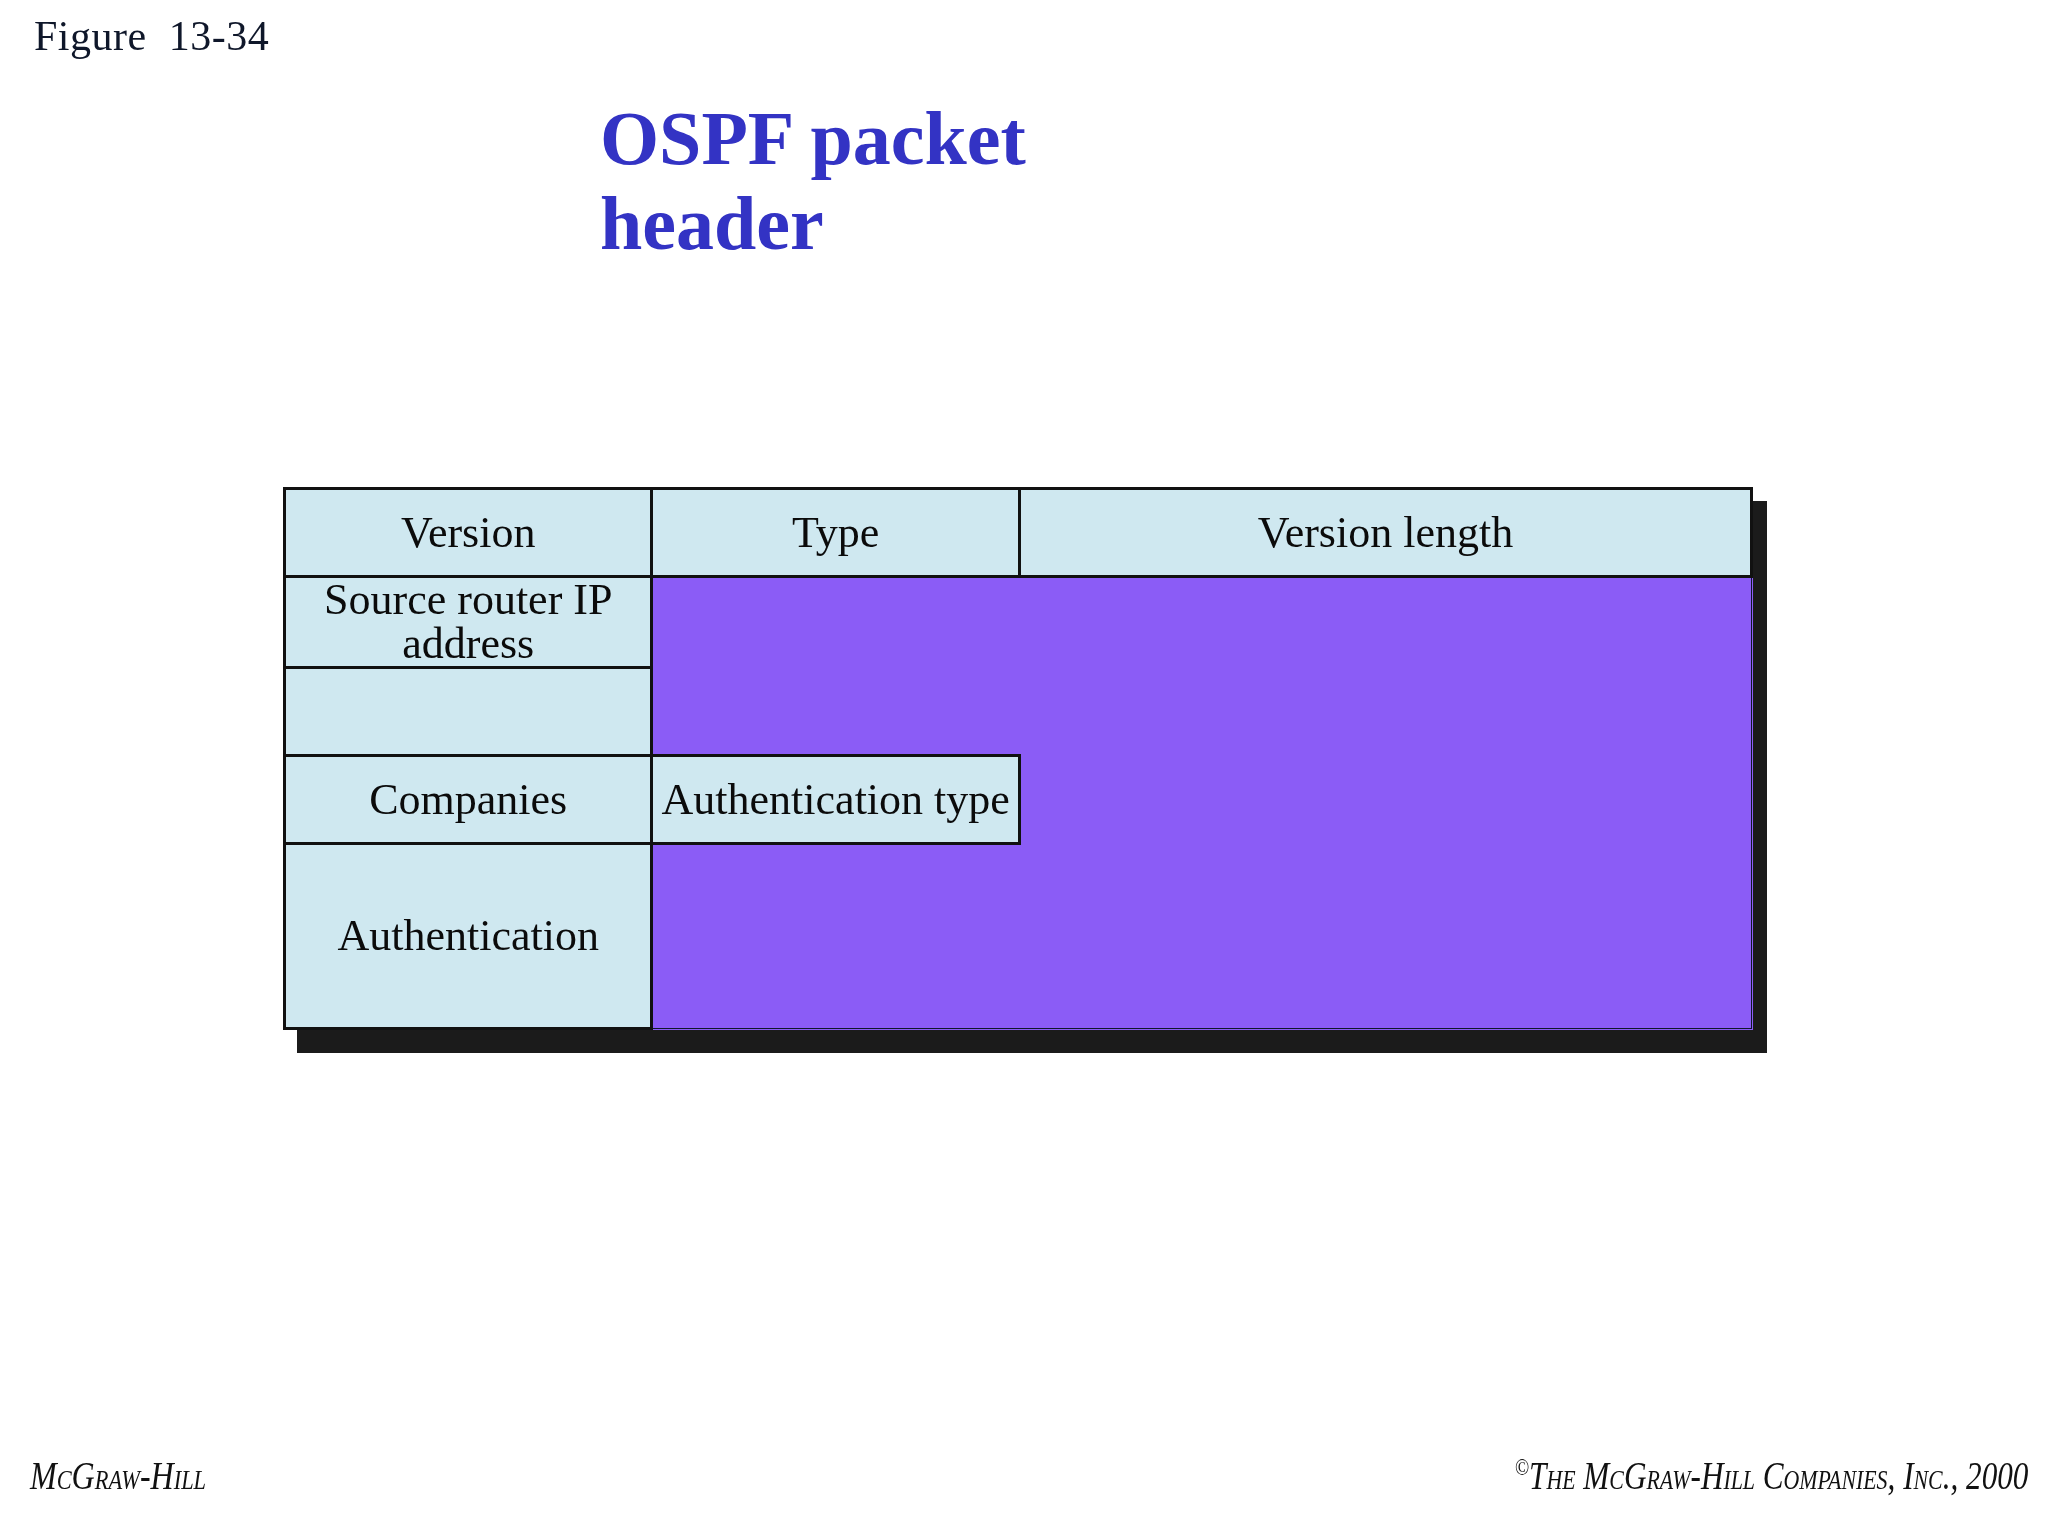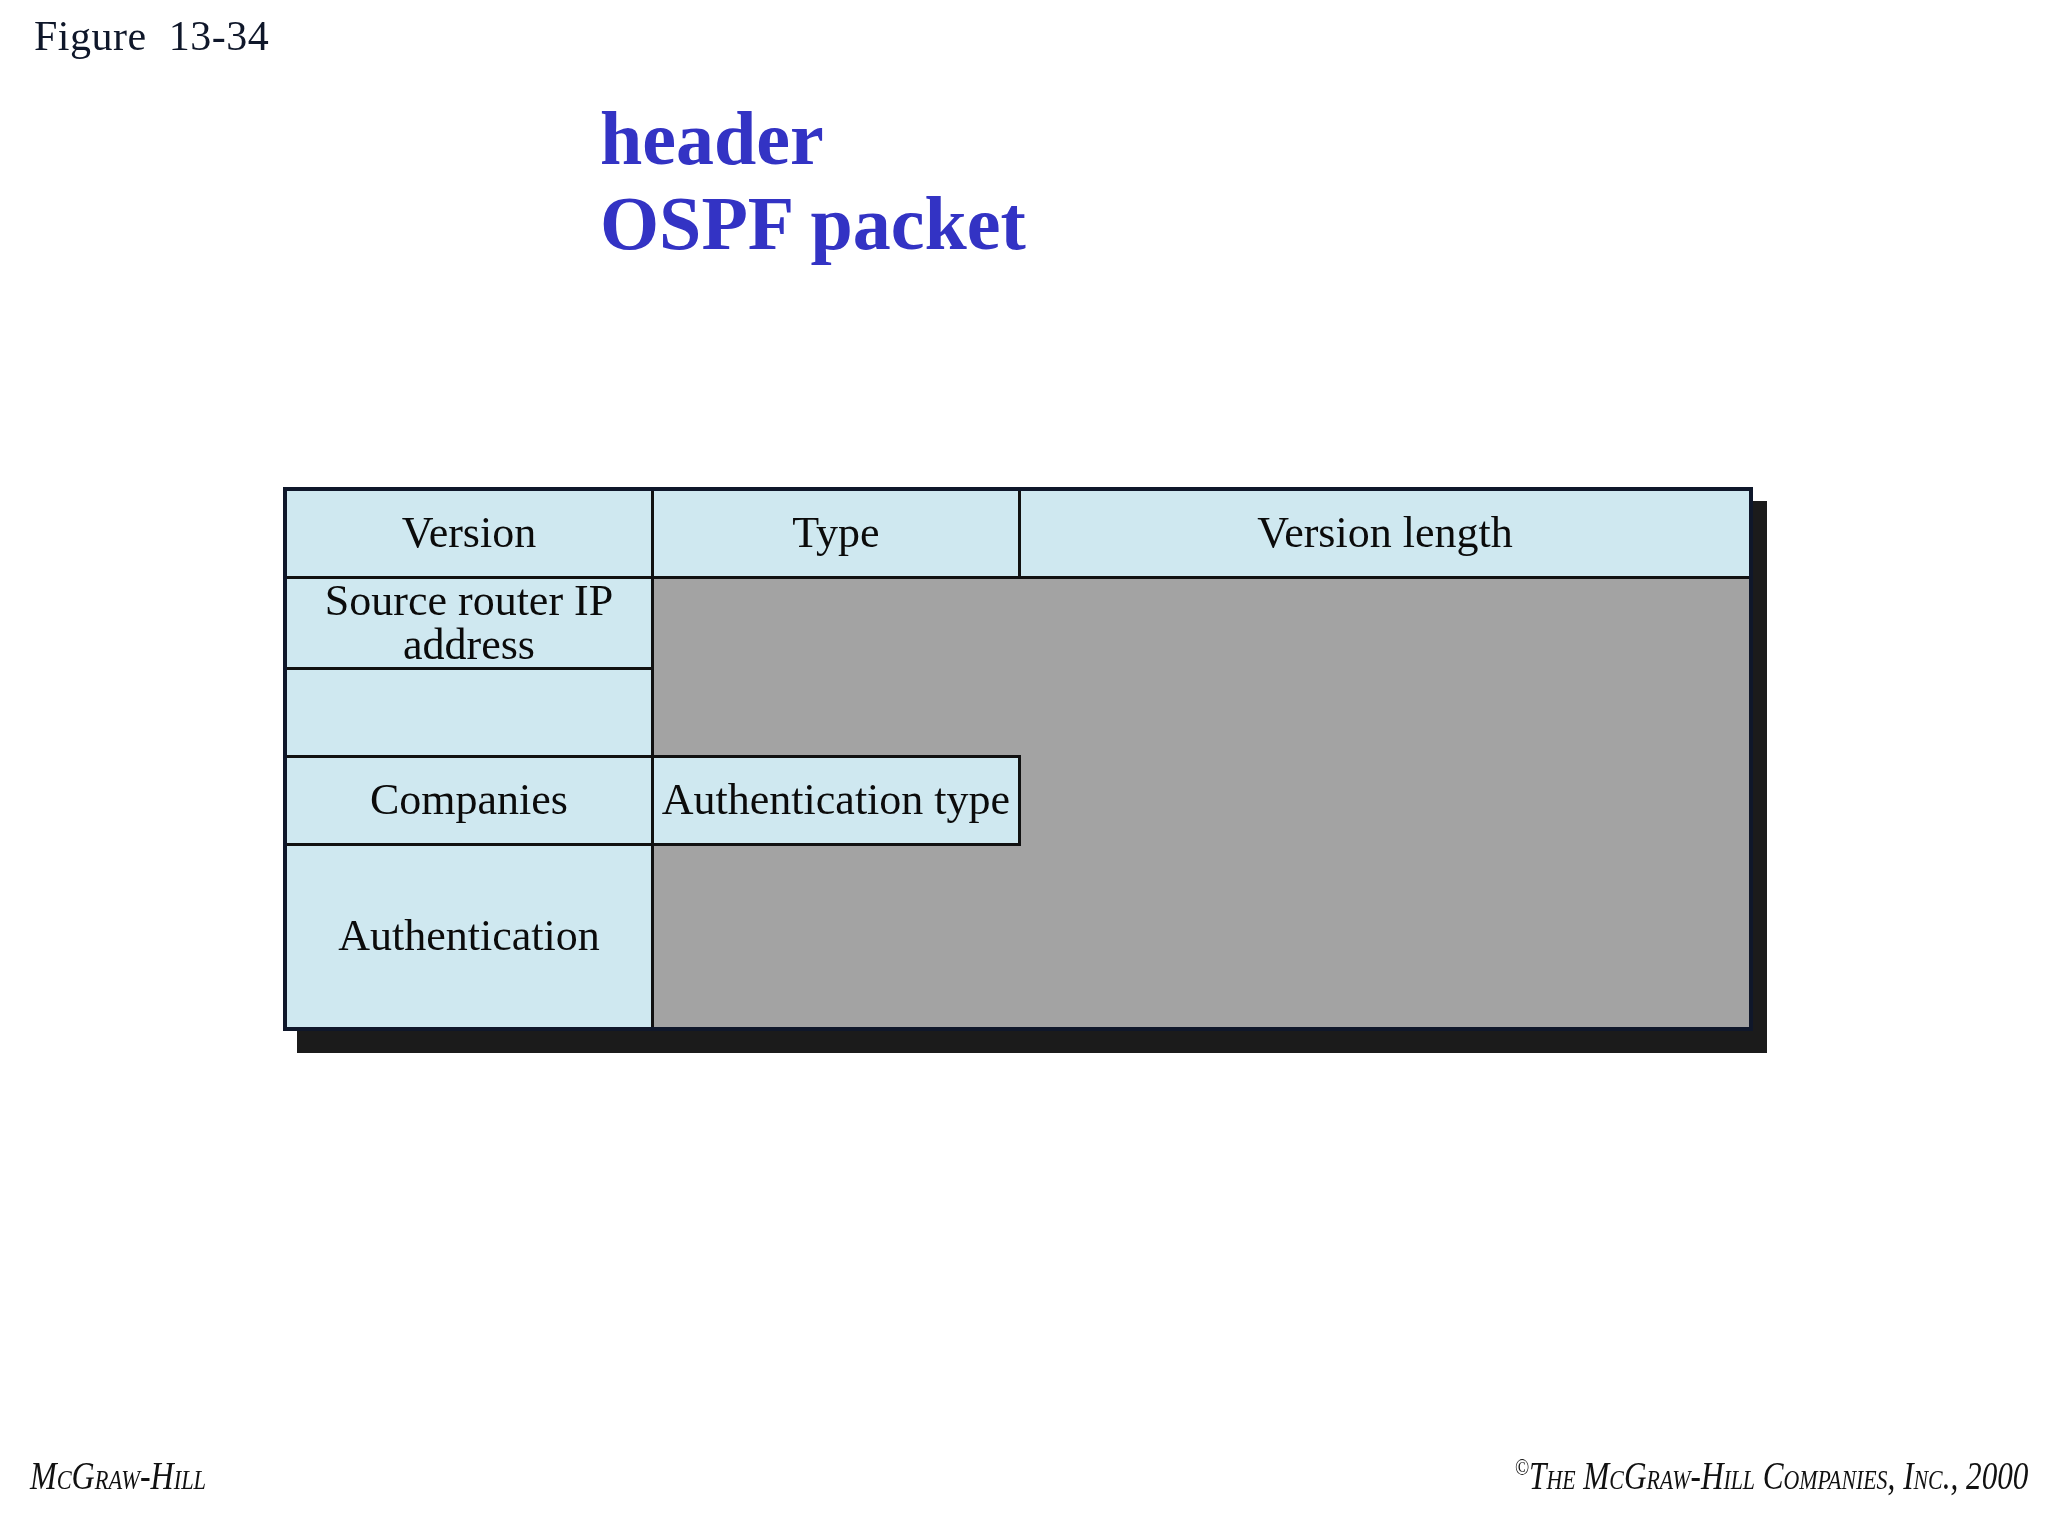--- a/index.html
+++ b/index.html
@@ -54,22 +54,22 @@
     left: 14px;
     top: 14px;
     width: 1470px;
     height: 552px;
     background: #1b1b1b;
   }
   #packet-table {
     position: relative;
     width: 1470px;
     border-collapse: collapse;
-    background: #a3a3a3;
-    border: 4px solid #0f172a;
+    background: #8b5cf6;
+    border: 1px solid #0f172a;
     table-layout: fixed;
   }
   #packet-table td {
     border: 3px solid #111111;
     background: #cfe8f0;
     text-align: center;
     vertical-align: middle;
     font-family: "Liberation Serif", "DejaVu Serif", serif;
     font-size: 44px;
     color: #0b0b0b;
@@ -111,22 +111,22 @@
     vertical-align: 14px;
     font-variant: normal;
   }
 </style>
 </head>
 <body>
 
 <div id="figure-label">Figure  13-34</div>
 
 <div id="slide-title">
+  <div>OSPF packet</div>
   <div>header</div>
-  <div>OSPF packet</div>
 </div>
 
 <div id="packet-table-wrap">
   <div id="packet-table-shadow"></div>
   <table id="packet-table">
     <tbody id="packet-table-body">
         <tr class="row-std">
           <td style="width: 25%;">Version</td>
           <td style="width: 25%;">Type</td>
           <td style="width: 50%;">Version length</td>

